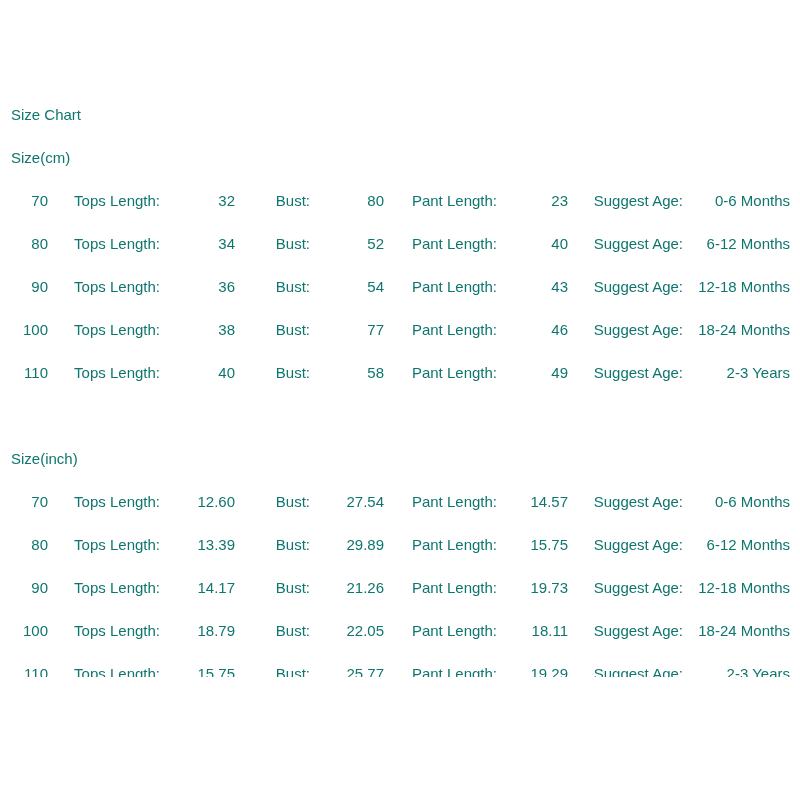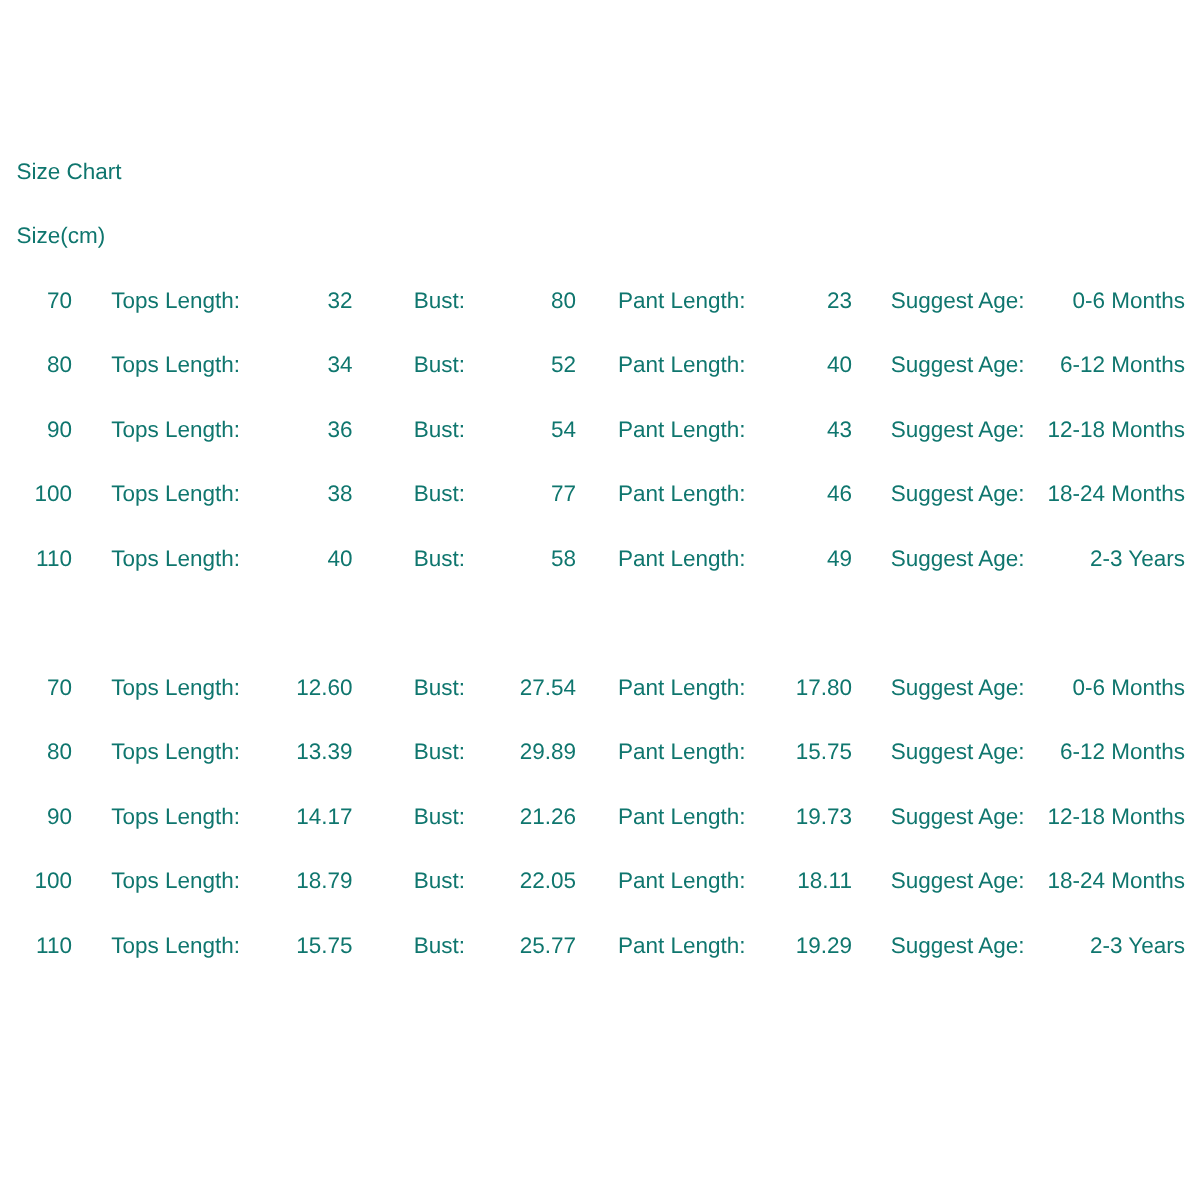--- a/index.html
+++ b/index.html
@@ -95,29 +95,30 @@
       <span>Bust:</span>
       <span>58</span>
       <span>Pant Length:</span>
       <span>49</span>
       <span>Suggest Age:</span>
       <span>2-3 Years</span>
     </div>
 
   <div class="blank"></div>
 
+  <div class="line">Size(inch)</div>
 
   <div class="row">
       <span>70</span>
       <span>Tops Length:</span>
       <span>12.60</span>
       <span>Bust:</span>
       <span>27.54</span>
       <span>Pant Length:</span>
-      <span>17.80</span>
+      <span>14.57</span>
       <span>Suggest Age:</span>
       <span>0-6 Months</span>
     </div>
     <div class="row">
       <span>80</span>
       <span>Tops Length:</span>
       <span>13.39</span>
       <span>Bust:</span>
       <span>29.89</span>
       <span>Pant Length:</span>

